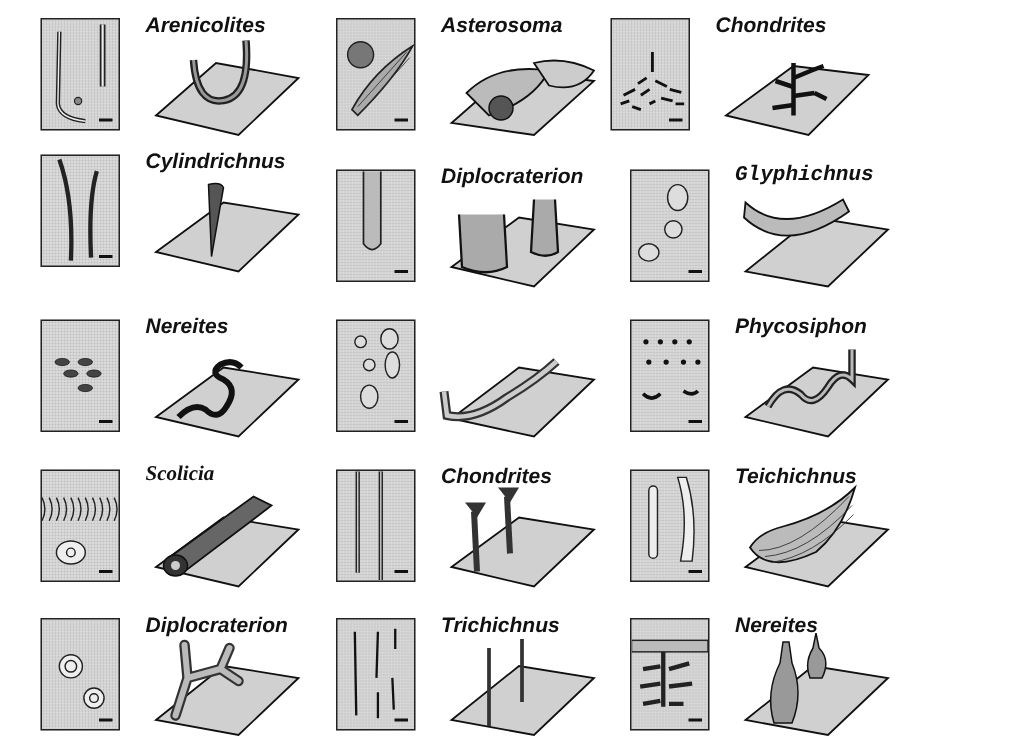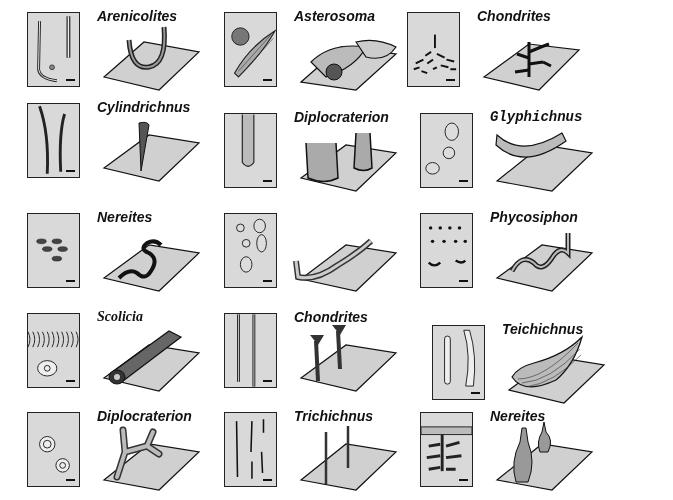--- a/index.html
+++ b/index.html
@@ -238,21 +238,21 @@
     <svg viewBox="0 0 115 70">
       <polygon points="15,55 60,22 110,30 70,68" fill="#d0d0d0" stroke="#111" stroke-width="1.2"></polygon>
       <path d="M30 18 L32 58" stroke="#333" stroke-width="4"></path>
         <path d="M24 12 L38 12 L32 22 Z" fill="#333"></path>
       <path d="M52 8 L54 46" stroke="#333" stroke-width="4"></path>
         <path d="M46 2 L60 2 L54 12 Z" fill="#333"></path>
     </svg>
   </div>
 </div>
 
-<div class="cell" style="left:432px;top:311px;margin-top:12px;">
+<div class="cell" style="left:420px;top:311px;">
   <div class="sq">
     <svg viewBox="0 0 53 75">
       <rect x="12" y="10" width="6" height="50" rx="3" fill="#eee" stroke="#222"></rect>
       <path d="M32 4 Q40 30 34 62 L42 62 Q46 30 38 4 Z" fill="#eee" stroke="#222"></path>
     </svg>
       <div class="scale"></div>
   </div>
   <div class="label">Teichichnus</div>
   <div class="slab">
     <svg viewBox="0 0 115 70">

